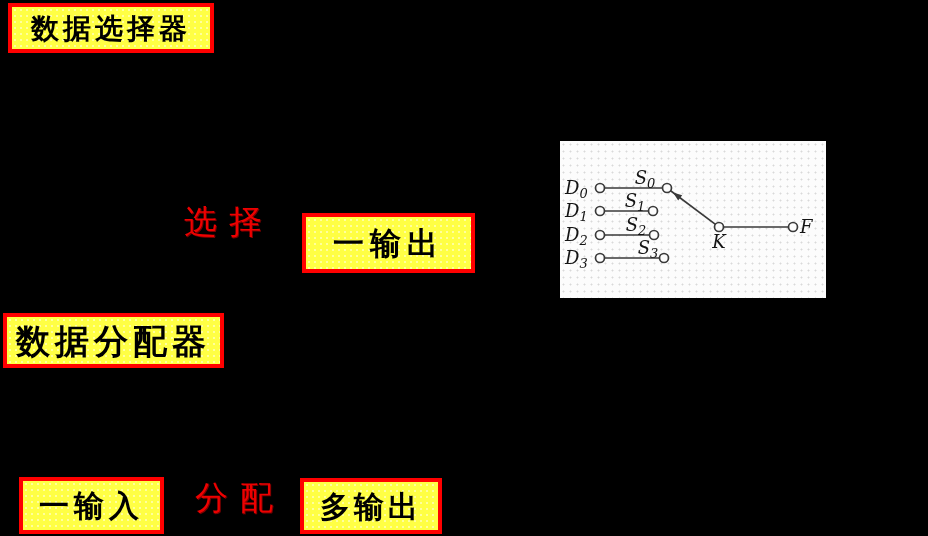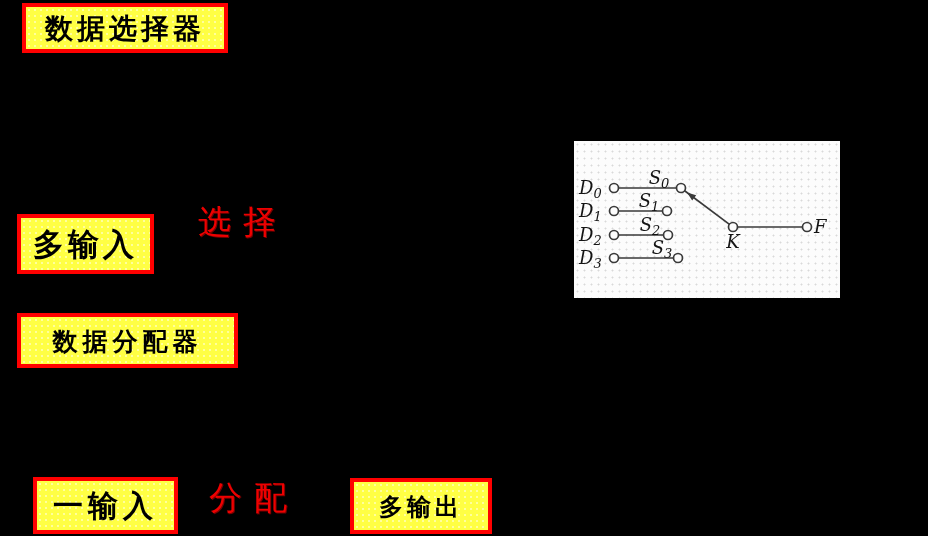--- a/index.html
+++ b/index.html
@@ -3,21 +3,21 @@
 <meta charset="utf-8">
 <style>
   :root{
     --canvas-bg:#000000; --box-fill:#FFFF44; --box-dot:#FFFF9E; --box-border:#FF0000;
     --box-text:#000000; --accent-text:#EE0000; --panel-bg:#FCFCFC; --panel-dot:#D9D9D9;
     --diagram-line:#3A3A3A;
   }
   html,body{margin:0;padding:0;background:var(--canvas-bg);}
   .canvas{
     position:relative;width:876px;height:536px;background:var(--canvas-bg);
-    overflow:hidden;font-family:"DejaVu Serif","Liberation Serif",serif;margin-left:14px;
+    overflow:hidden;font-family:"DejaVu Serif","Liberation Serif",serif;
   }
   .ybox{
     position:absolute;box-sizing:border-box;
     border:4px solid var(--box-border);
     background-color:var(--box-fill);
     background-image:radial-gradient(var(--box-dot) 1px, rgba(0,0,0,0) 1.4px);
     background-size:6px 6px;
     display:flex;align-items:center;justify-content:center;
     color:var(--box-text);font-weight:bold;white-space:nowrap;
   }
@@ -36,41 +36,41 @@
   }
   .panel svg{position:absolute;left:0;top:0;}
   .node{fill:var(--panel-bg);stroke:var(--diagram-line);stroke-width:1.7;}
   .wire{stroke:var(--diagram-line);stroke-width:1.7;}
   .arrowhead{fill:var(--diagram-line);stroke:none;}
   .dl,.sl,.kl{font-family:"DejaVu Serif","Liberation Serif",serif;fill:#141414;font-size:18px;}
   .sub{font-size:13px;}
   #box-selector-title{left:8px;top:3px;width:206px;height:50px;font-size:28px;letter-spacing:4px;}
   #box-multi-input{left:3px;top:214px;width:137px;height:60px;font-size:31px;letter-spacing:4px;}
   #box-one-output{left:302px;top:213px;width:173px;height:60px;font-size:31px;letter-spacing:6px;}
-  #box-distributor-title{left:3px;top:313px;width:221px;height:55px;font-size:25px;letter-spacing:5px;align-items:center;}
+  #box-distributor-title{left:3px;top:313px;width:221px;height:55px;font-size:34px;letter-spacing:5px;align-items:center;}
   #box-one-input{left:19px;top:477px;width:145px;height:57px;font-size:30px;letter-spacing:5px;font-family:Liberation Mono, monospace;}
-  #box-multi-output{left:336px;top:478px;width:142px;height:56px;font-size:24px;letter-spacing:4px;}
+  #box-multi-output{left:300px;top:478px;width:142px;height:56px;font-size:30px;letter-spacing:4px;}
   #accent-select{left:184px;top:204px;}
   #accent-distribute{left:195px;top:480px;}
 </style>
 </head>
 <body>
 
 <div class="canvas">
 
   <div class="ybox" id="box-selector-title">
     <span>数据选择器</span>
   </div>
 
-  <div class="ybox" id="box-multi-input">
-    <span>多输入</span>
-  </div>
 
   <div class="accent" id="accent-select">选择</div>
 
+  <div class="ybox" id="box-one-output">
+    <span>一输出</span>
+  </div>
 
   <div class="panel">
     <svg width="266" height="157" viewBox="0 0 266 157">
 
       <text class="dl" x="5" y="53"><tspan>D</tspan><tspan class="sub" dy="4">0</tspan></text>
       <circle class="node" cx="40" cy="47" r="4.5"></circle>
       <line class="wire" x1="44.5" y1="47" x2="102.5" y2="47"></line>
       <text class="sl" x="85" y="43" text-anchor="middle"><tspan>S</tspan><tspan class="sub" dy="4">0</tspan></text>
       <circle class="node" cx="107" cy="47" r="4.5"></circle>
 

